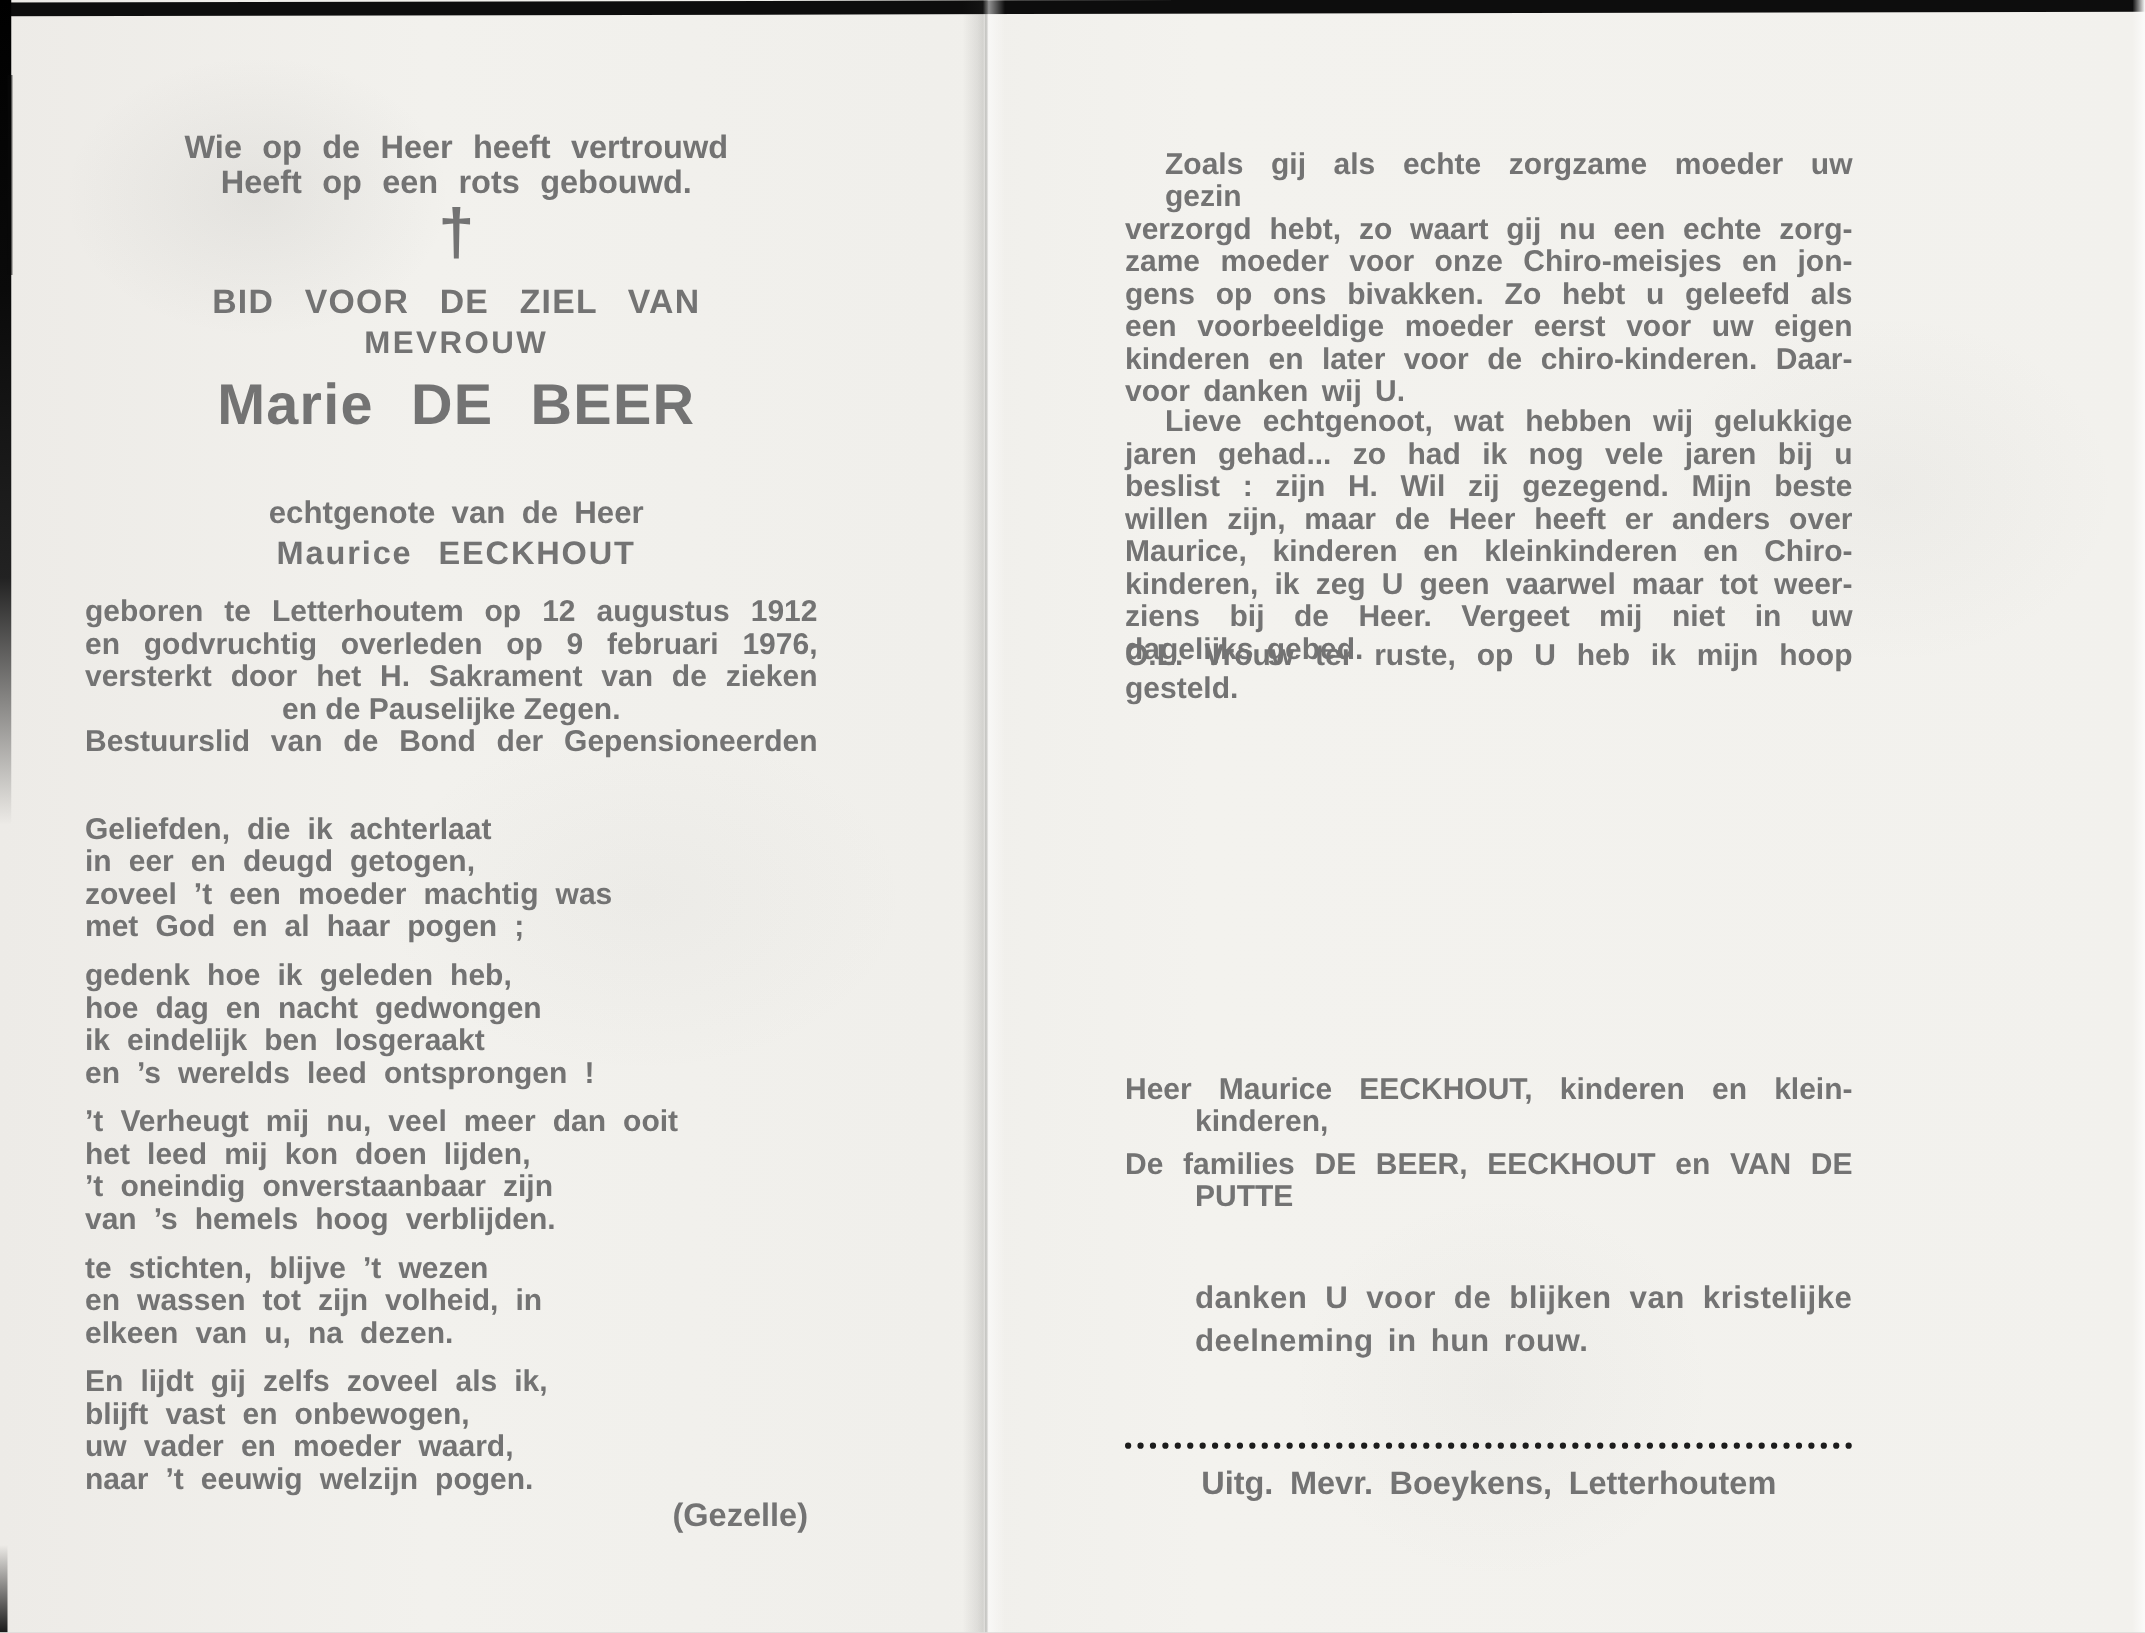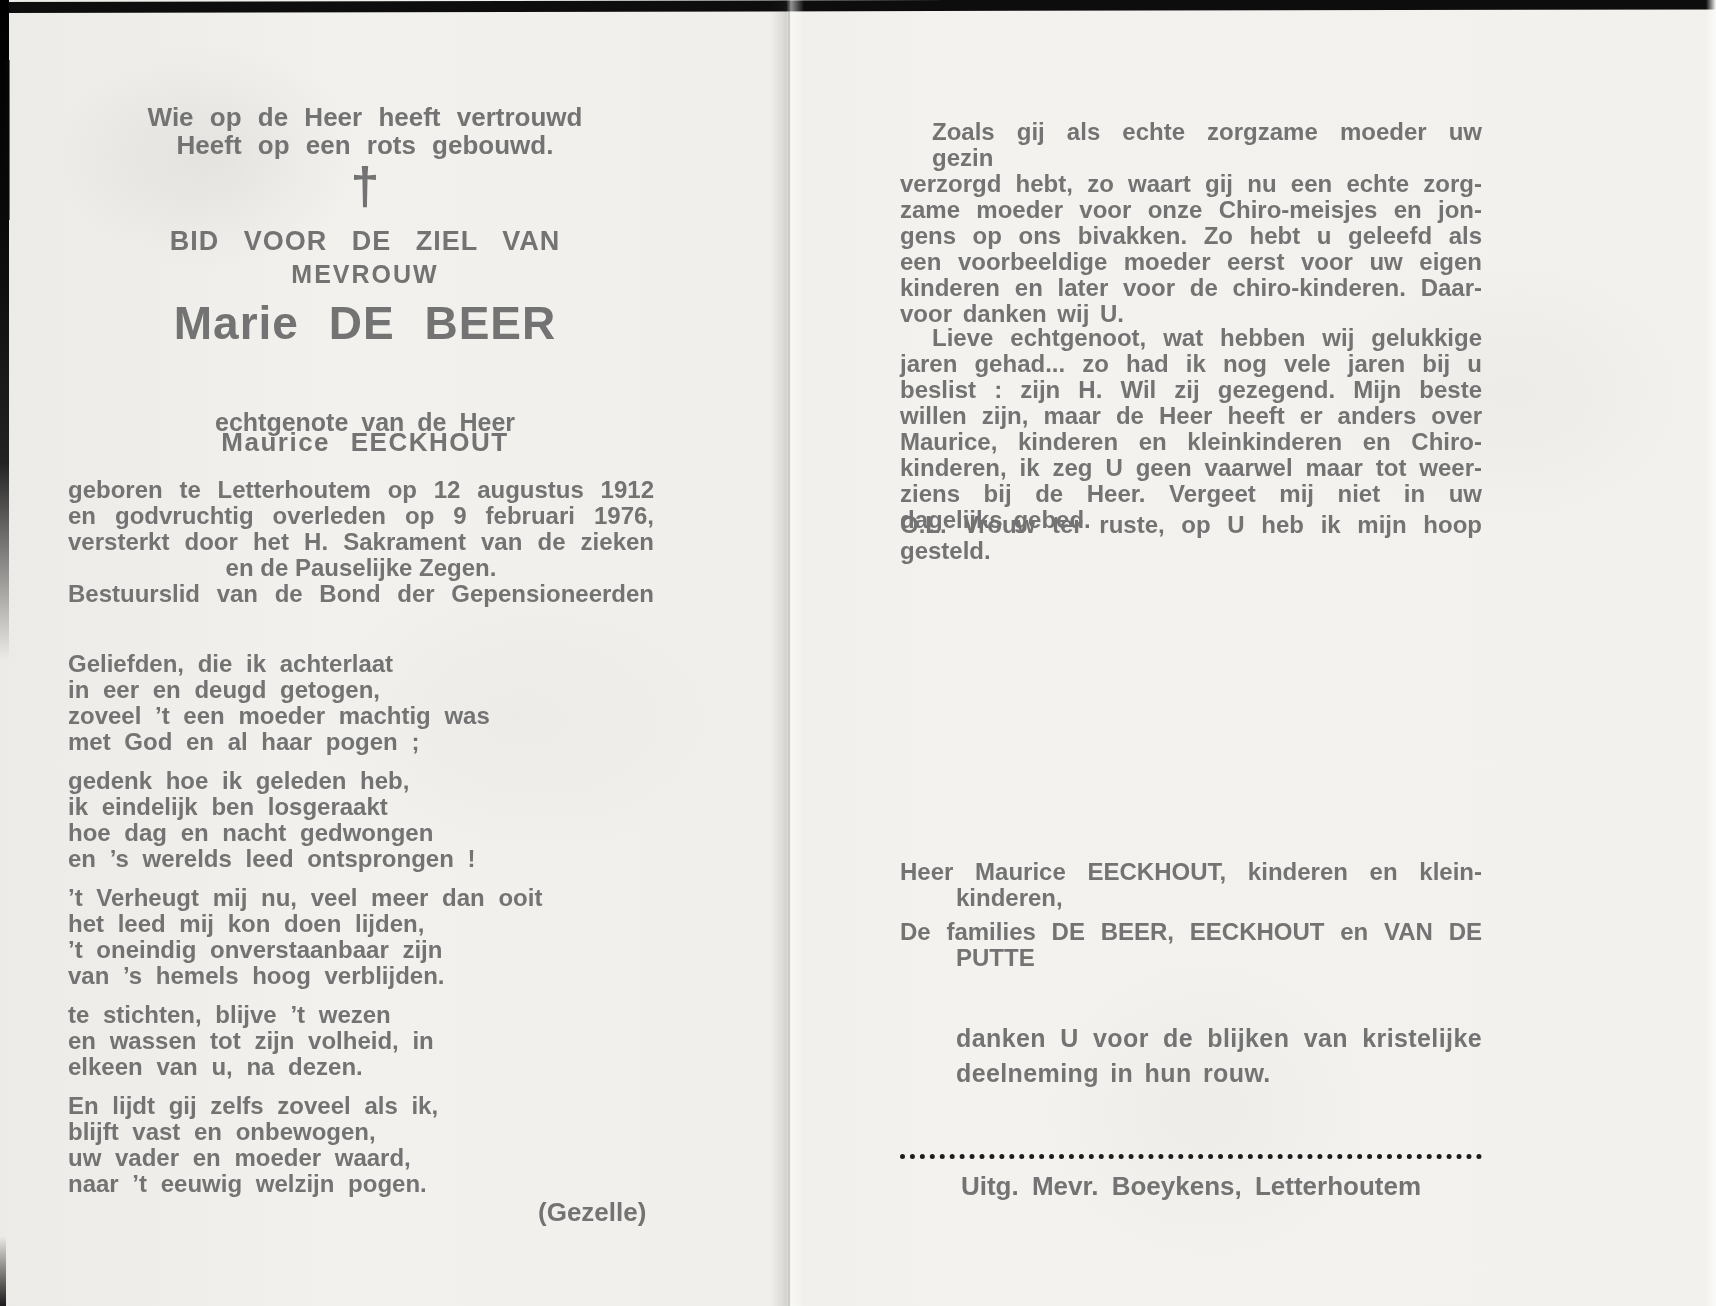--- a/index.html
+++ b/index.html
@@ -39,21 +39,21 @@
 
   .abs{position:absolute;}
   .center{text-align:center;}
 
   
   .quote{left:65px;top:103px;width:600px;font-size:26px;font-weight:700;line-height:28px;word-spacing:9px;}
   .cross{left:65px;top:160px;width:600px;font-size:52px;font-weight:700;line-height:52px;}
   .pray{left:65px;top:226px;width:600px;font-size:27px;font-weight:700;letter-spacing:1px;word-spacing:16px;}
   .mevrouw{left:65px;top:260px;width:600px;font-size:25px;font-weight:700;letter-spacing:2px;}
   .name{left:65px;top:296px;width:600px;font-size:46px;font-weight:700;letter-spacing:1px;word-spacing:16px;}
-  .spouse-label{left:65px;top:408px;width:600px;font-size:25px;font-weight:700;word-spacing:6px;}
+  .spouse-label{left:65px;top:396px;width:600px;font-size:25px;font-weight:700;word-spacing:6px;}
   .spouse-name{left:65px;top:427px;width:600px;font-size:26px;font-weight:700;letter-spacing:1.5px;word-spacing:12px;}
   .bio{left:68px;top:477px;width:586px;font-size:24px;font-weight:700;line-height:26px;}
   .jline{text-align:justify;text-align-last:justify;}
   .bio .cline{text-align:center;}
   .poem{left:68px;top:651px;width:520px;font-size:24px;font-weight:700;line-height:26px;word-spacing:7px;}
   .stanza{margin:0 0 13px 0;}
   .attribution{left:538px;top:1197px;font-size:26px;font-weight:700;}
 
   
   .col{left:120px;width:582px;font-size:24px;font-weight:700;line-height:26px;word-spacing:4px;}
@@ -106,22 +106,22 @@
 
     <div class="abs poem">
       <div class="stanza">
         <div>Geliefden, die ik achterlaat</div>
         <div>in eer en deugd getogen,</div>
         <div>zoveel ’t een moeder machtig was</div>
         <div>met God en al haar pogen ;</div>
       </div>
       <div class="stanza">
         <div>gedenk hoe ik geleden heb,</div>
+        <div>hoe dag en nacht gedwongen</div>
         <div>ik eindelijk ben losgeraakt</div>
-        <div>hoe dag en nacht gedwongen</div>
         <div>en ’s werelds leed ontsprongen !</div>
       </div>
       <div class="stanza">
         <div>’t Verheugt mij nu, veel meer dan ooit</div>
         <div>het leed mij kon doen lijden,</div>
         <div>’t oneindig onverstaanbaar zijn</div>
         <div>van ’s hemels hoog verblijden.</div>
       </div>
       <div class="stanza">
         <div>te stichten, blijve ’t wezen</div>

